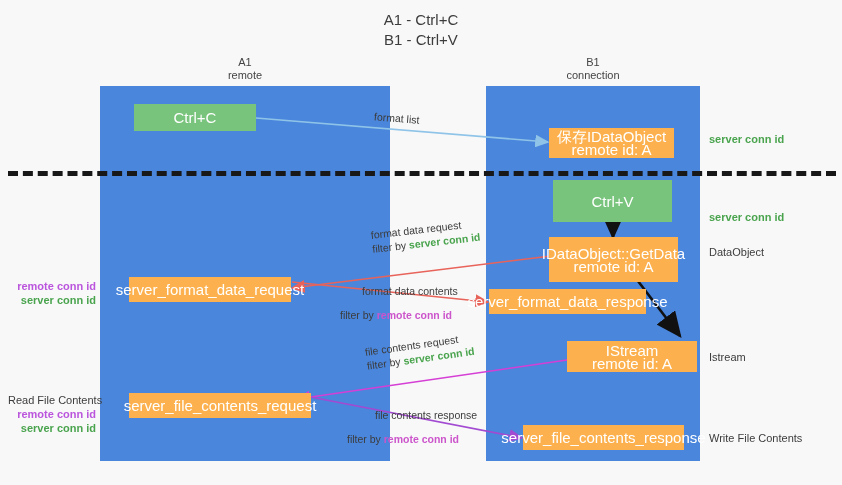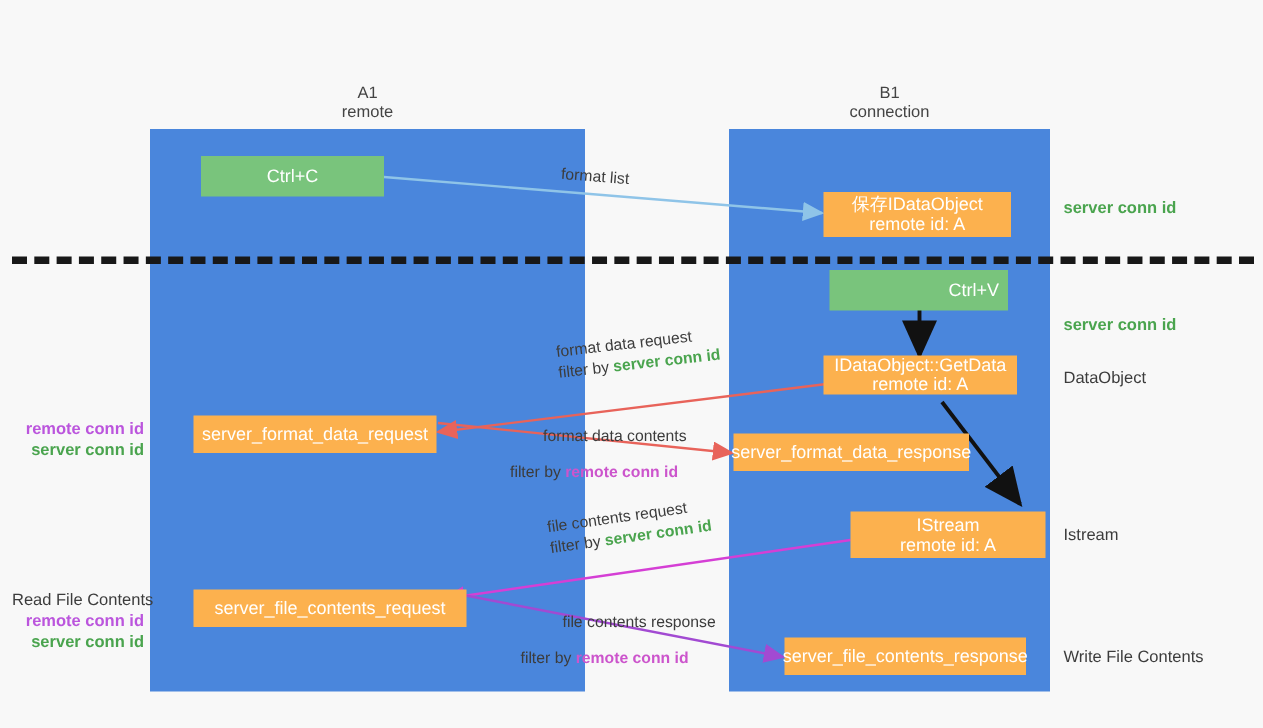--- a/index.html
+++ b/index.html
@@ -55,21 +55,21 @@
   }
 
   .node {
     position: absolute;
     box-sizing: border-box;
     display: flex;
     flex-direction: column;
     align-items: center;
     justify-content: center;
     color: #ffffff;
-    font-size: 12px;
+    font-size: 15px;
     line-height: 13px;
     text-align: center;
     padding: 3px 6px;
   }
   .node.green { background: #79c47c; }
   .node.orange { background: #fcb14e; }
 
   .ann {
     position: absolute;
     font-size: 11px;
@@ -97,20 +97,24 @@
     width: 842px;
     height: 485px;
     pointer-events: none;
   }
 </style>
 </head>
 <body>
 
 <div id="stage">
 
+  <div class="title">
+    <div>A1 - Ctrl+C</div>
+    <div>B1 - Ctrl+V</div>
+  </div>
 
   <div class="lane-head lane-head-a">
     <div>A1</div>
     <div>remote</div>
   </div>
   <div class="lane-head lane-head-b">
     <div>B1</div>
     <div>connection</div>
   </div>
 
@@ -155,25 +159,25 @@
 
   <div class="node green" style="left:134px; top:104px; width:122px; height:27px;">
     <span>Ctrl+C</span>
   </div>
 
   <div class="node orange" style="left:549px; top:128px; width:125px; height:30px;">
     <span>保存IDataObject</span>
     <span>remote id: A</span>
   </div>
 
-  <div class="node green" style="left:553px; top:180px; width:119px; height:27px;align-items:flex-end;">
+  <div class="node green" style="left:553px; top:180px; width:119px; height:42px;">
     <span>Ctrl+V</span>
   </div>
 
-  <div class="node orange" style="left:549px; top:237px; width:129px; height:26px;">
+  <div class="node orange" style="left:549px; top:237px; width:129px; height:45px;">
     <span>IDataObject::GetData</span>
     <span>remote id: A</span>
   </div>
 
   <div class="node orange" style="left:567px; top:341px; width:130px; height:31px;">
     <span>IStream</span>
     <span>remote id: A</span>
   </div>
 
   <div class="node orange" style="left:489px; top:289px; width:157px; height:25px;">

